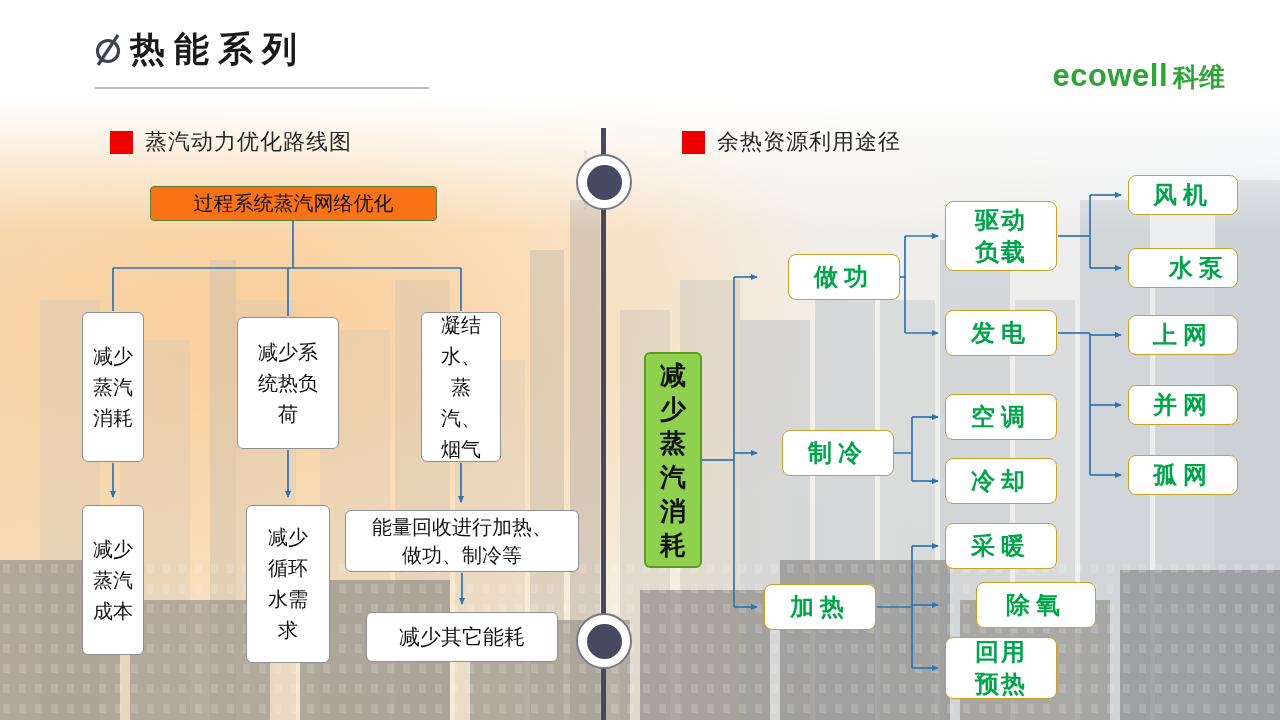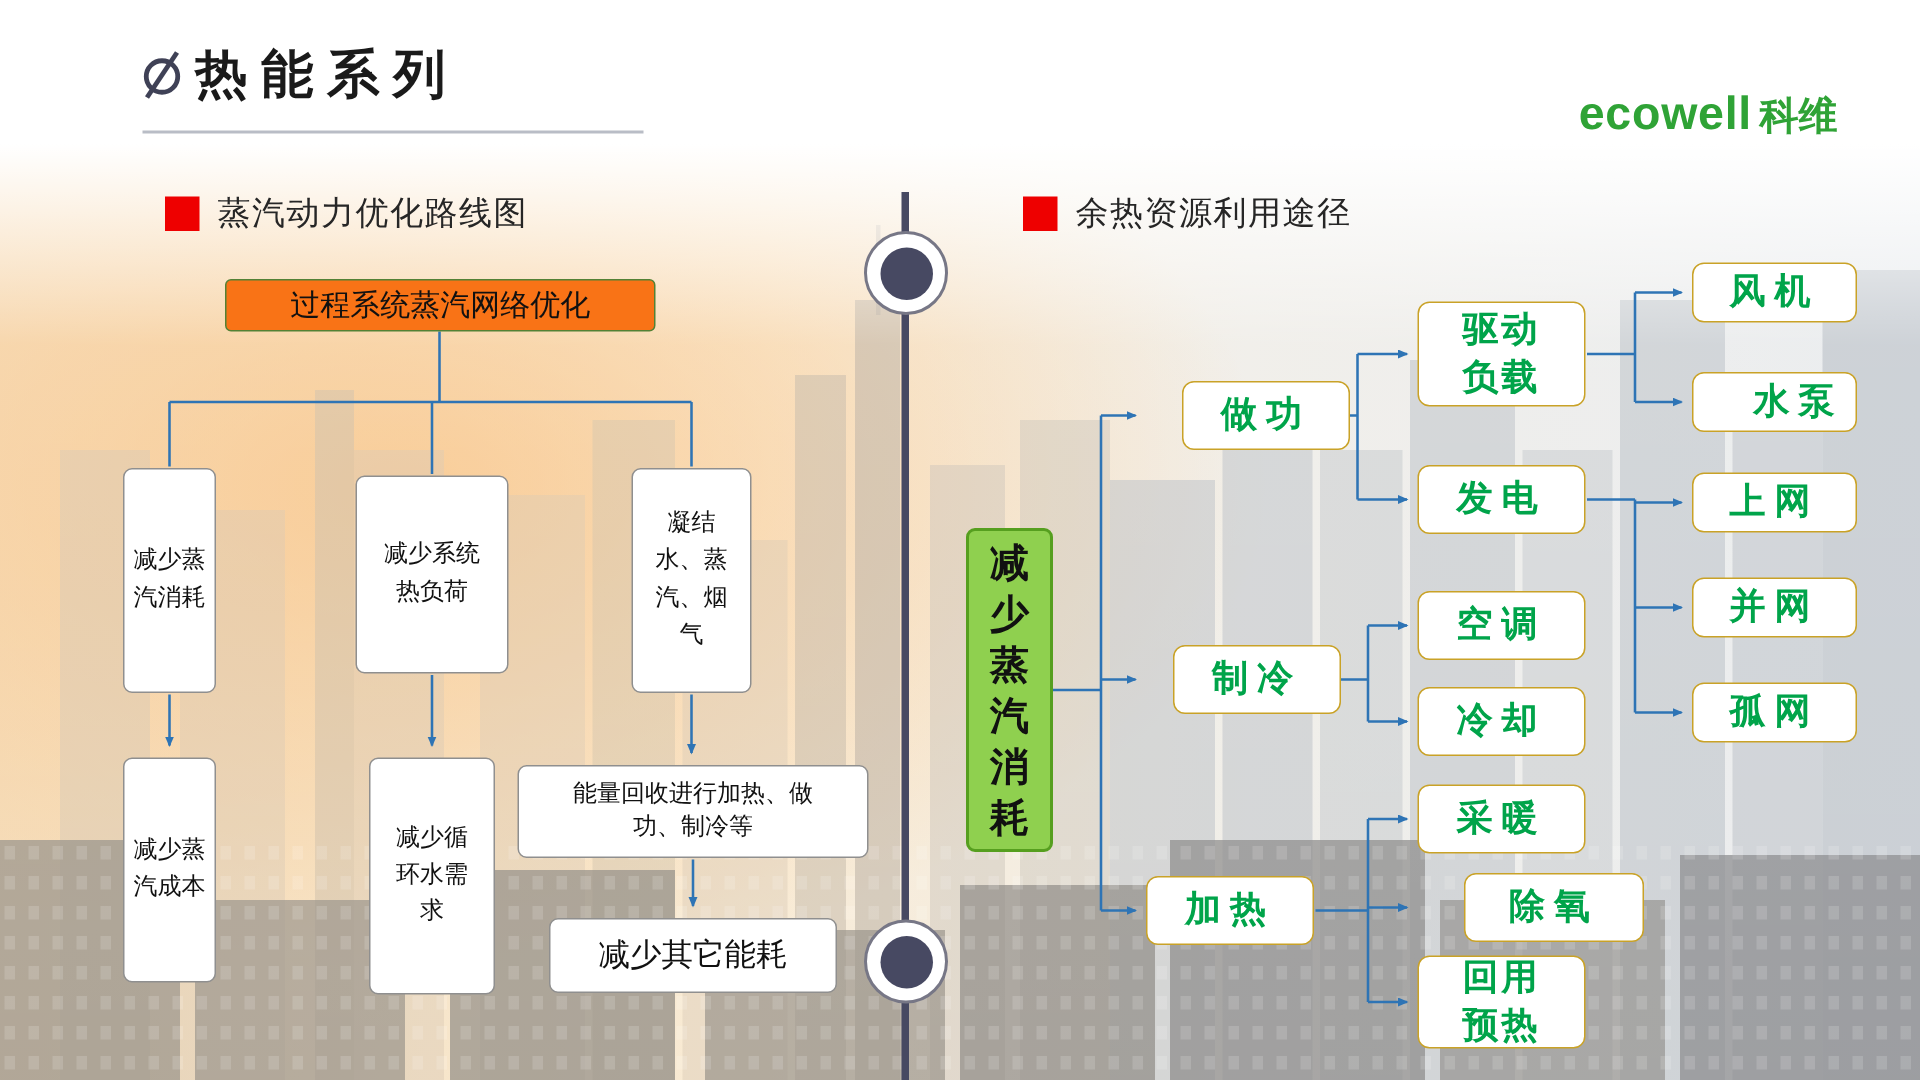--- a/index.html
+++ b/index.html
@@ -27,21 +27,21 @@
 
   .sec-head{display:flex;align-items:center;gap:12px;}
   .red-sq{width:23px;height:23px;background:#ee0000;flex:0 0 auto;}
   .sec-head .txt{font-size:22px;font-weight:500;color:#262626;letter-spacing:1px;}
 
   .box{box-sizing:border-box;display:flex;align-items:center;justify-content:center;
        text-align:center;word-break:break-word;}
   .root-l{background:#f97316;border:1.5px solid #538135;border-radius:4px;
           font-size:20px;font-weight:500;color:#111;}
   .wbox{background:#fff;border:1.5px solid #8f8f8f;border-radius:6px;
-        font-size:16px;color:#111;line-height:1.55;}
+        font-size:20px;color:#111;line-height:1.55;}
   .root-r{background:#8fd04f;border:2px solid #569f1f;border-radius:6px;
           font-size:26px;font-weight:700;color:#111;line-height:34px;}
   .gbox{background:#fff;border:1.6px solid #c9a227;border-radius:8px;
         font-size:24px;font-weight:700;color:#00a44a;line-height:1.35;letter-spacing:2px;}
   .gbox.two{letter-spacing:6px;}
 
   .divider-line{left:601px;top:128px;width:5px;height:592px;background:#474962;z-index:2;}
   .divider-dot{width:56px;height:56px;border-radius:50%;background:#fff;border:2px solid #777786;
                display:flex;align-items:center;justify-content:center;z-index:3;box-sizing:border-box;}
   .divider-dot .inner{width:35px;height:35px;border-radius:50%;background:#474962;}

